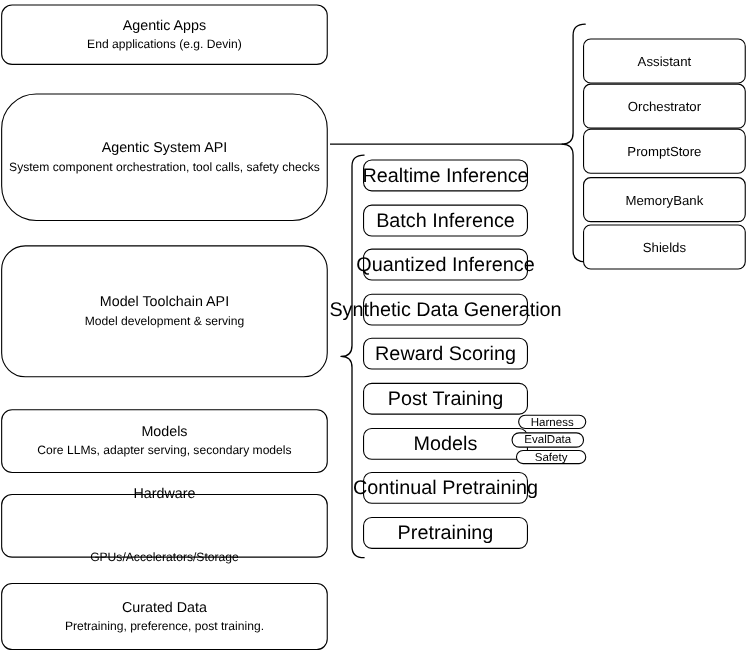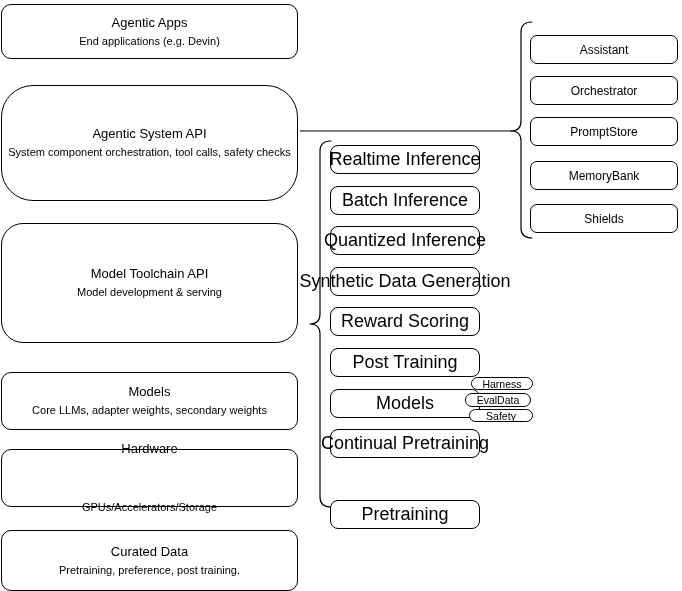--- a/index.html
+++ b/index.html
@@ -42,21 +42,21 @@
     position: absolute; left: 330px; width: 150px; height: 29px;
     background: #ffffff;
     border: 1.2px solid #000000;
     border-radius: 8px;
     box-sizing: border-box;
     display: flex; align-items: center; justify-content: center;
     font-size: 18px; white-space: nowrap;
     z-index: 2;
   }
   .right-box {
-    position: absolute; left: 530px; width: 148px; height: 29px;
+    position: absolute; left: 530px; width: 148px; height: 41px;
     background: #ffffff;
     border: 1.2px solid #000000;
     border-radius: 7px;
     box-sizing: border-box;
     display: flex; align-items: center; justify-content: center;
     font-size: 12px; white-space: nowrap;
     z-index: 2;
   }
   .pill {
     position: absolute;
@@ -87,41 +87,41 @@
   <div class="lbox" id="lbox1">
     <div class="t">Agentic System API</div>
     <div class="s">System component orchestration, tool calls, safety checks</div>
   </div>
   <div class="lbox" id="lbox2">
     <div class="t">Model Toolchain API</div>
     <div class="s">Model development &amp; serving</div>
   </div>
   <div class="lbox" id="lbox3">
     <div class="t">Models</div>
-    <div class="s">Core LLMs, adapter weights, secondary weights</div>
+    <div class="s">Core LLMs, adapter serving, secondary models</div>
   </div>
   <div class="lbox" id="lbox4">
     <div class="t">Hardware</div>
     <div class="s">GPUs/Accelerators/Storage</div>
   </div>
   <div class="lbox" id="lbox5">
     <div class="t">Curated Data</div>
     <div class="s">Pretraining, preference, post training.</div>
   </div>
 
   <div id="toolchain-col">
       <div class="mid-box" style="top: 145px;">Realtime Inference</div>
       <div class="mid-box" style="top: 186px;">Batch Inference</div>
       <div class="mid-box" style="top: 226px;">Quantized Inference</div>
       <div class="mid-box" style="top: 267px;">Synthetic Data Generation</div>
       <div class="mid-box" style="top: 307px;">Reward Scoring</div>
       <div class="mid-box" style="top: 348px;">Post Training</div>
       <div class="mid-box" style="top: 389px;">Models</div>
       <div class="mid-box" style="top: 429px;">Continual Pretraining</div>
-      <div class="mid-box" style="top: 470px; margin-top: 30px;">Pretraining</div>
+      <div class="mid-box" style="top: 470px;">Pretraining</div>
     </div>
   <div id="components-col">
       <div class="right-box" style="top: 35px;">Assistant</div>
       <div class="right-box" style="top: 76px;">Orchestrator</div>
       <div class="right-box" style="top: 117px;">PromptStore</div>
       <div class="right-box" style="top: 161px;">MemoryBank</div>
       <div class="right-box" style="top: 204px;">Shields</div>
     </div>
   <div id="evals-tags">
       <div class="pill" style="left: 471px; top: 377px; width: 62px; height: 13px;">Harness</div>

